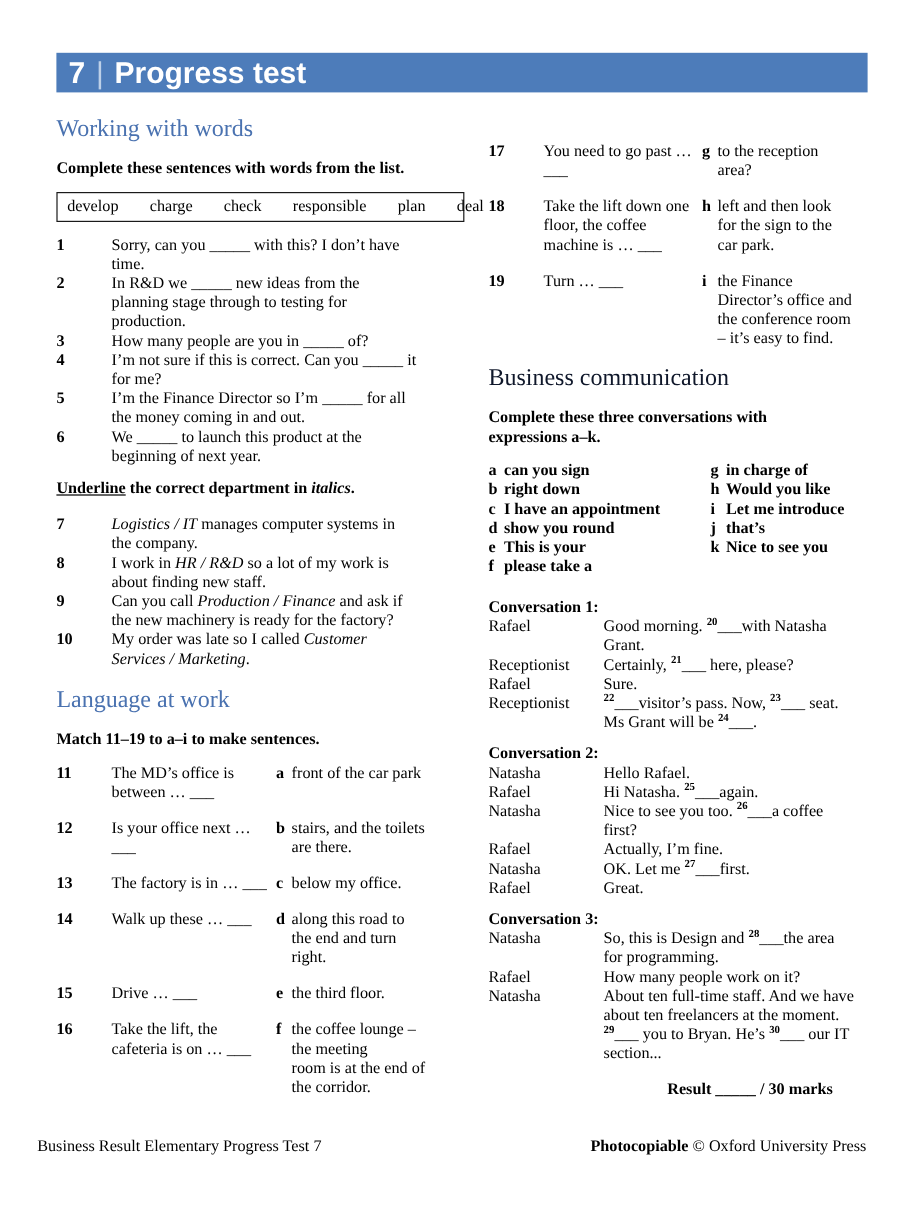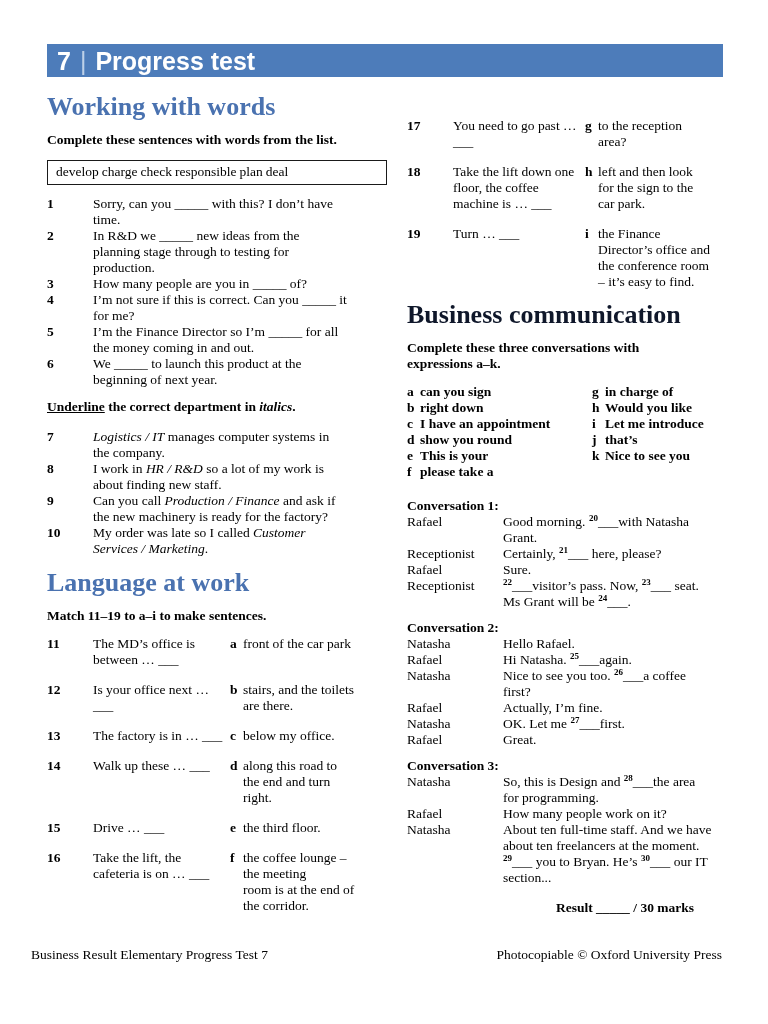--- a/index.html
+++ b/index.html
@@ -16,29 +16,29 @@
     padding: 0 10px; gap: 9px; font-family: "Liberation Sans", sans-serif;
     font-size: 25px; font-weight: bold; color: #ffffff;
   }
   .titlebar .divider { font-weight: normal; color: #bdd0e8; }
 
   .columns { display: flex; margin-top: 19px; }
   .col-left { width: 340px; flex: none; }
   .col-right { width: 316px; flex: none; margin-left: 20px; }
 
   .section-h {
-    font-size: 26px; line-height: 22px; font-weight: bold; color: #4a72b0;
+    font-size: 20px; line-height: 22px; font-weight: normal; color: #4a72b0;
     margin: 0 0 14px 0;
   }
   .mt { margin-top: 15px; }
   .instr { font-weight: bold; margin: 0 0 12px 0; white-space: pre-wrap; }
   .instr2 { margin: 11px 0 14px 0; }
 
   .wordbox {
-    border: 1.5px solid #1a1a1a; padding: 3px 8px 4px; display: flex; gap: 3px;
+    border: 1.5px solid #1a1a1a; padding: 3px 8px 4px; display: flex; gap: 26px;
     margin: 0 0 11px 0; width: 100%;
   }
 
   .qrow { display: flex; }
   .qnum { font-weight: bold; width: 46px; flex: none; }
   .qtext { flex: 1; white-space: pre-wrap; }
 
   .mrow { display: flex; margin-bottom: 14px; }
   .msent { width: 137px; flex: none; white-space: pre-wrap; }
   .col-right .msent { width: 132px; }
@@ -55,21 +55,21 @@
   .exprtext { flex: 1; white-space: pre-wrap; font-weight: bold; }
 
   .conv { margin-bottom: 10px; }
   .conv-title { font-weight: bold; }
   .turn { display: flex; }
   .speaker { width: 96px; flex: none; }
   .turntext { flex: 1; white-space: pre-wrap; }
 
   .supnum { font-weight: bold; font-size: 9px; line-height: 0; vertical-align: super; }
   .it { font-style: italic; }
-  .bd { font-weight: normal; }
+  .bd { font-weight: bold; }
   .un { text-decoration: underline; }
 
   .result { font-weight: bold; text-align: right; padding-right: 29px; margin-top: 14px; }
 
   .footer {
     position: absolute; left: 31px; right: 46px; top: 947px;
     display: flex; justify-content: space-between;
   }
 </style>
 </head>

